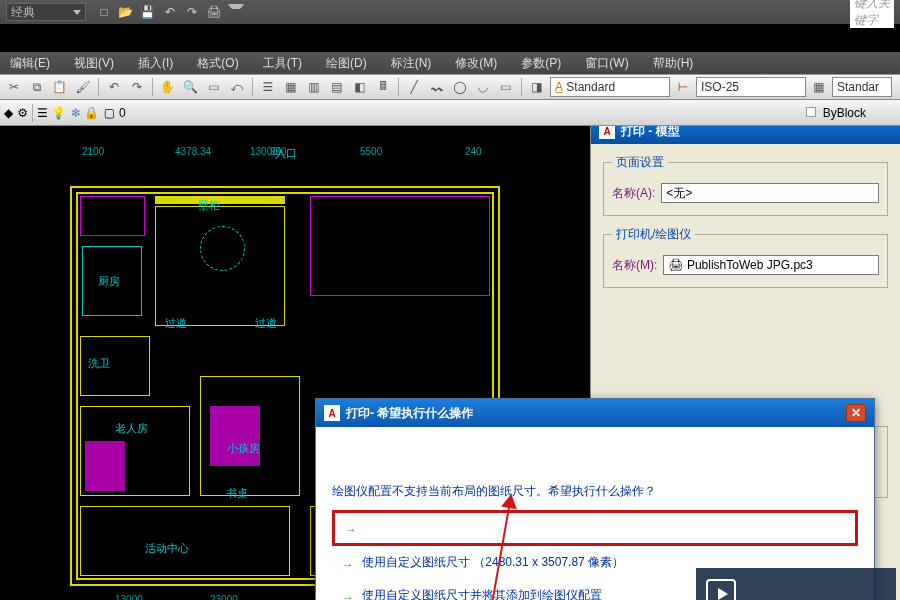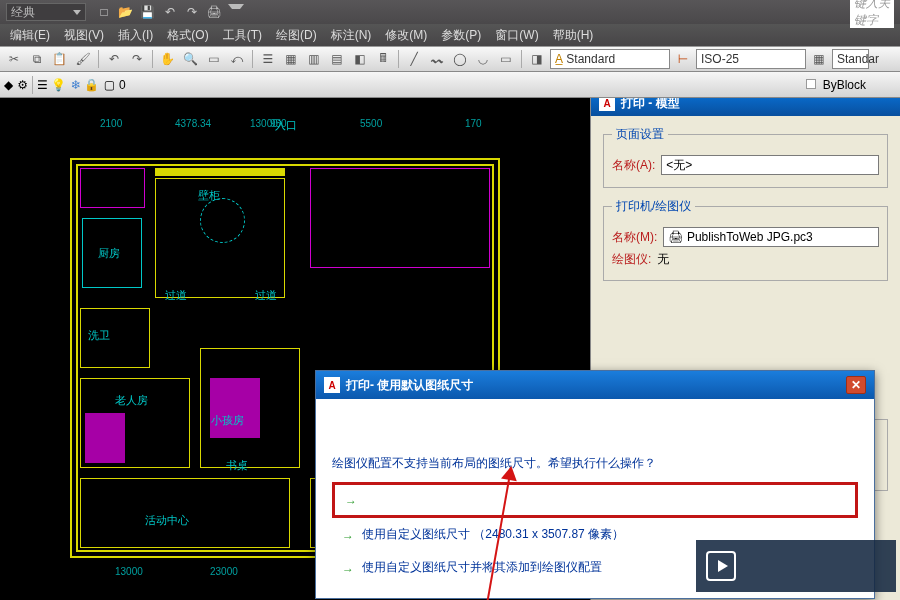--- a/index.html
+++ b/index.html
@@ -7,21 +7,21 @@
 
 
 .titlebar { height: 24px; background: linear-gradient(#585658,#4a484a); color: #e5e5e5; display: flex; align-items: center; padding: 0 6px; }
 .titlebar .style-dd { background: #3f3d3f; color: #bbb; border: 1px solid #666; height: 18px; width: 80px; padding: 0 4px; display: flex; align-items: center; justify-content: space-between; }
 .titlebar .qat { display: flex; gap: 6px; margin-left: 10px; }
 .titlebar .qat span { width: 16px; height: 16px; display: flex; align-items: center; justify-content: center; color: #ccc; }
 .titlebar .apptitle { flex: 1; text-align: center; color: #eee; font-weight: bold; letter-spacing: 2px; }
 .titlebar .search { margin-left: auto; width: 44px; height: 18px; background: #fff; color: #999; font-style: italic; padding: 16px 4px; display: flex; align-items: center; }
 
 
-.menubar { height: 22px; background: linear-gradient(#555,#474547); color: #ddd; display: flex; align-items: center; padding: 0 4px; gap: 2px; }
+.menubar { height: 22px; background: linear-gradient(#555,#474547); color: #ddd; display: flex; align-items: center; padding: 0 4px; gap: 12px; margin-top: 28px; }
 .menubar span { padding: 2px 6px; }
 
 
 .toolbar { height: 26px; background: linear-gradient(#f8f8f8,#d6d6d6); border-top: 1px solid #999; border-bottom: 1px solid #888; display: flex; align-items: center; padding: 0 4px; gap: 3px; }
 .toolbar .tb-btn { width: 20px; height: 20px; display: flex; align-items: center; justify-content: center; color: #555; border: 1px solid transparent; border-radius: 2px; }
 .toolbar .sep { width: 1px; height: 18px; background: #aaa; margin: 0 2px; }
 .toolbar .dd { height: 20px; background: #fff; border: 1px solid #888; padding: 0 4px; display: flex; align-items: center; color: #333; }
 .toolbar2 { height: 26px; background: linear-gradient(#f6f6f6,#d4d4d4); border-bottom: 1px solid #888; display: flex; align-items: center; padding: 0 4px; gap: 4px; }
 
 
@@ -33,21 +33,21 @@
 .box { position: absolute; }
 
 
 .plotpane { position: absolute; right: 0; top: -8px; width: 310px; height: 520px; background: #ece9d8; border-left: 1px solid #888; }
 .plotpane .ttl { height: 26px; background: linear-gradient(#0a73d8,#084f9e); color: #fff; font-weight: bold; display: flex; align-items: center; padding: 0 8px; }
 .plotpane .ttl .ic { width: 16px; height: 16px; background: #fff; margin-right: 6px; display: flex; align-items: center; justify-content: center; color: #c00; font-size: 10px; }
 .plotpane .body { padding: 10px 12px; color: #000; }
 .plotpane fieldset { border: 1px solid #aaa; padding: 8px; margin-bottom: 10px; }
 .plotpane legend { color: #0046b0; padding: 0 4px; }
 .plotpane .row { display: flex; align-items: center; gap: 6px; margin: 4px 0; }
-.plotpane label { color: #b91c1c; }
+.plotpane label { color: #701a75; }
 .plotpane .inp { background: #fff; border: 1px solid #7a7a7a; height: 20px; padding: 0 4px; display: flex; align-items: center; flex: 1; }
 .plotpane .small { width: 56px; flex: none; }
 .plotpane .btn { background: linear-gradient(#fdfdfd,#d8d8d8); border: 1px solid #888; border-radius: 3px; height: 22px; padding: 0 12px; display: flex; align-items: center; }
 .plotpane .link { color: #0046b0; }
 
 
 .modal { position: absolute; left: 315px; top: 272px; width: 560px; background: #fff; border: 1px solid #4a6f9e; box-shadow: 0 3px 10px rgba(0,0,0,.5); }
 .modal .mtitle { height: 28px; background: linear-gradient(#1b7ddc,#0b58ad); color: #fff; font-weight: bold; display: flex; align-items: center; padding: 0 8px; }
 .modal .mtitle .ic { width: 16px; height: 16px; background: #fff; margin-right: 6px; display: flex; align-items: center; justify-content: center; color: #c00; font-size: 10px; }
 .modal .mtitle .close { margin-left: auto; width: 20px; height: 18px; background: #d14b2e; color: #fff; border: 1px solid #9e2e18; display: flex; align-items: center; justify-content: center; border-radius: 2px; }
@@ -134,21 +134,21 @@
   <span class="sep"></span>
   <span class="tb-btn">◨</span>
   <div class="dd" style="width:120px">
     <span style="color:#c08000">A̲</span>&nbsp;<span>Standard</span>
   </div>
   <span class="tb-btn" style="color:#c04000">⊢</span>
   <div class="dd" style="width:110px">
     <span>ISO-25</span>
   </div>
   <span class="tb-btn">▦</span>
-  <div class="dd" style="width:37px">
+  <div class="dd" style="width:60px">
     <span>Standar</span>
   </div>
 </div>
 
 <div class="toolbar2">
   <span class="tb-btn">◆</span>
   <span class="tb-btn">⚙</span>
   <span class="sep" style="width:1px;height:18px;background:#aaa"></span>
   <span class="tb-btn">☰</span>
   <span class="tb-btn" style="color:#e0a000">💡</span>
@@ -163,48 +163,48 @@
   </div>
 </div>
 
 <div class="canvas">
   <div class="drawing">
 
     <div class="wall" style="left:0;top:40px;width:430px;height:400px"></div>
     <div class="wall" style="left:6px;top:46px;width:418px;height:388px"></div>
 
     <div class="dim" style="left:180px;top:0">13000</div>
-    <div class="dim" style="left:30px;top:18">2100</div>
+    <div class="dim" style="left:12px;top:18">2100</div>
     <div class="dim" style="left:105px;top:18">4378.34</div>
     <div class="dim" style="left:200px;top:18">950</div>
     <div class="dim" style="left:290px;top:18">5500</div>
-    <div class="dim" style="left:395px;top:18">170</div>
+    <div class="dim" style="left:395px;top:18">240</div>
     <div class="lbl" style="left:205px;top:30">入口</div>
 
     <div class="box" style="left:10px;top:50px;width:65px;height:40px;border:1px solid #d000d0"></div>
     <div class="box" style="left:85px;top:50px;width:130px;height:8px;background:#d9d900"></div>
     <div class="box" style="left:240px;top:50px;width:180px;height:100px;border:1px solid #d000d0"></div>
     <div class="box" style="left:12px;top:100px;width:60px;height:70px;border:1px solid #00c8c8"></div>
     <div class="box" style="left:85px;top:60px;width:130px;height:120px;border:1px solid #d9d900"></div>
     <div class="box" style="left:130px;top:80px;width:45px;height:45px;border:1px dashed #00c8c8;border-radius:50%"></div>
     <div class="box" style="left:10px;top:190px;width:70px;height:60px;border:1px solid #d9d900"></div>
     <div class="box" style="left:10px;top:260px;width:110px;height:90px;border:1px solid #d9d900"></div>
     <div class="box" style="left:130px;top:230px;width:100px;height:120px;border:1px solid #d9d900"></div>
     <div class="box" style="left:15px;top:295px;width:40px;height:50px;background:#d000d0;opacity:.8"></div>
     <div class="box" style="left:140px;top:260px;width:50px;height:60px;background:#d000d0;opacity:.8"></div>
     <div class="box" style="left:10px;top:360px;width:210px;height:70px;border:1px solid #d9d900"></div>
     <div class="box" style="left:240px;top:360px;width:180px;height:70px;border:1px solid #d9d900"></div>
 
-    <div class="lbl" style="left:128px;top:70px">壁柜</div>
+    <div class="lbl" style="left:128px;top:52px">壁柜</div>
     <div class="lbl" style="left:28px;top:128px">厨房</div>
     <div class="lbl" style="left:95px;top:170px">过道</div>
     <div class="lbl" style="left:185px;top:170px">过道</div>
     <div class="lbl" style="left:18px;top:210px">洗卫</div>
     <div class="lbl" style="left:45px;top:275px">老人房</div>
-    <div class="lbl" style="left:141px;top:295px">小孩房</div>
+    <div class="lbl" style="left:157px;top:295px">小孩房</div>
     <div class="lbl" style="left:156px;top:340px">书桌</div>
     <div class="lbl" style="left:75px;top:395px">活动中心</div>
     <div class="lbl" style="left:310px;top:395px">休闲中心</div>
 
     <div class="dim" style="left:45px;top:448px">13000</div>
     <div class="dim" style="left:140px;top:448px">23000</div>
     <div class="dim" style="left:255px;top:448px">23000</div>
     <div class="dim" style="left:360px;top:448px">13000</div>
   </div>
 
@@ -223,24 +223,20 @@
       </fieldset>
       <fieldset>
         <legend class="link">打印机/绘图仪</legend>
         <div class="row">
           <label>名称(M):</label>
           <div class="inp">
             <span>🖨</span>&nbsp;
             <span>PublishToWeb JPG.pc3</span>
           </div>
         </div>
-        <div class="row">
-          <label>绘图仪:</label>
-          <span>无</span>
-        </div>
       </fieldset>
       <div style="height:120px"></div>
       <fieldset>
         <legend class="link">打印</legend>
         <div class="row">
             <input type="checkbox" checked="" style="">
             <span>布</span>
           </div>
         <div class="row">
             <span>比例</span>
@@ -256,21 +252,21 @@
       </div>
       <div class="row" style="margin-top:8px">
         <div class="btn">预览(P)...</div>
       </div>
     </div>
   </div>
 
   <div class="modal">
     <div class="mtitle">
       <span class="ic">A</span>
-      <span>打印- 使用默认图纸尺寸</span>
+      <span>打印- 希望执行什么操作</span>
       <span class="close">✕</span>
     </div>
     <div class="mbody">
       <div class="prompt">绘图仪配置不支持当前布局的图纸尺寸。希望执行什么操作？</div>
       <div class="opt sel">
         <span class="arr">→</span>
       </div>
       <div class="opt">
         <span class="arr">→</span>
         <span>使用自定义图纸尺寸 （2480.31 x 3507.87 像素）</span>

